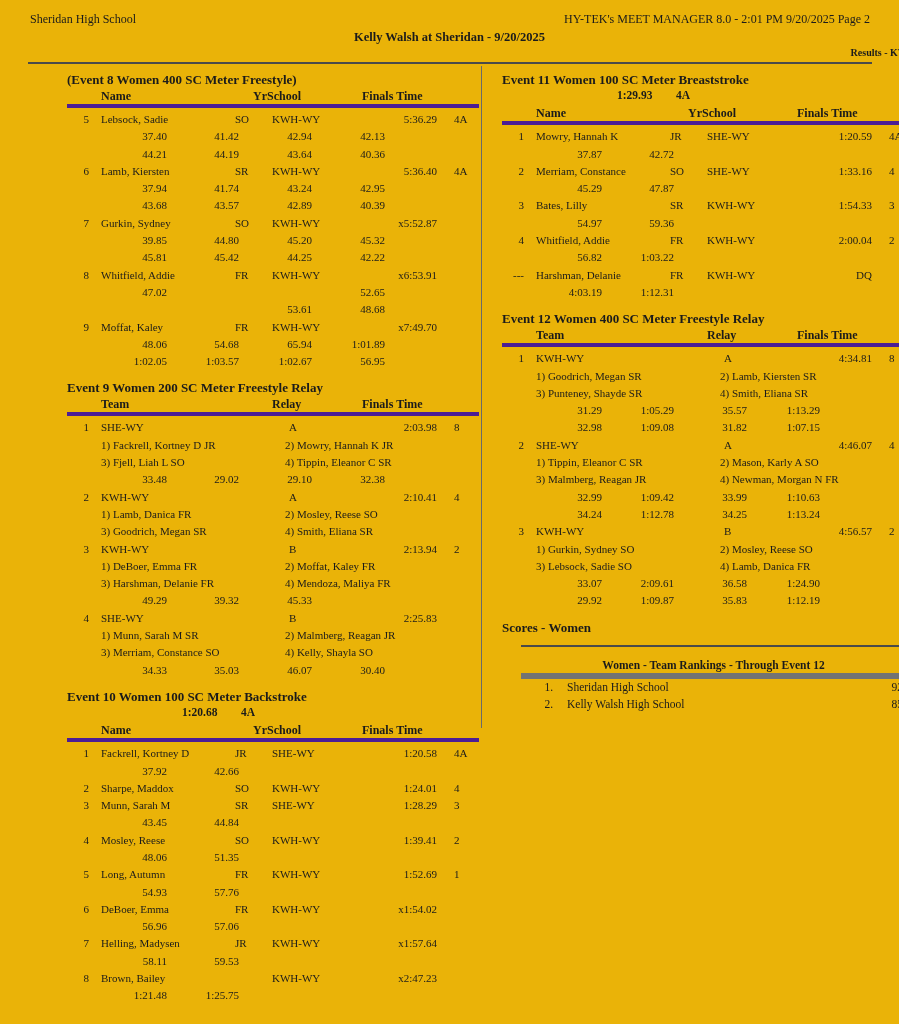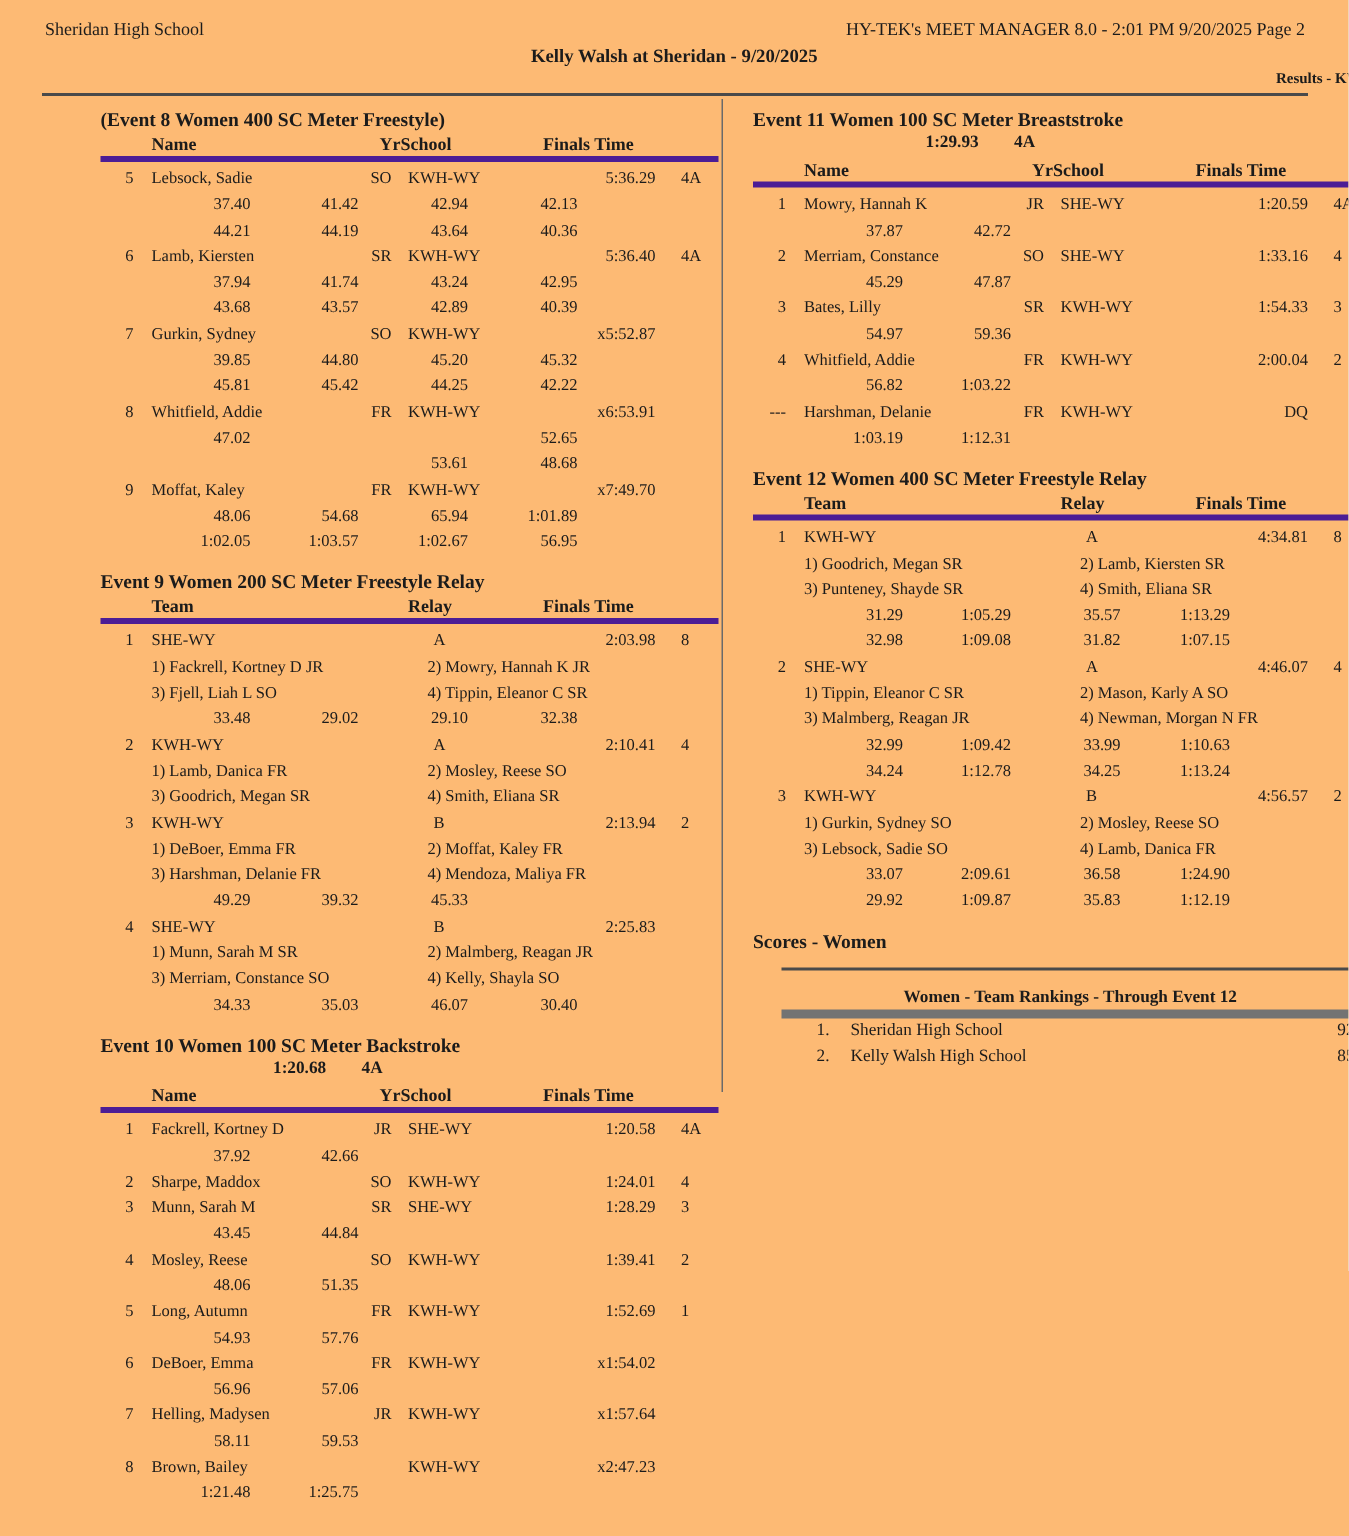--- a/index.html
+++ b/index.html
@@ -1,19 +1,19 @@
 <!DOCTYPE html>
 <html><head>
 <meta charset="utf-8">
 <style>
   html,body{margin:0;padding:0;background:#e8e8e8;}
   .page{
     position:relative;
     width:899px;height:1024px;
-    background:#fdba74;
+    background:#eab308;
     font-family:"Liberation Serif","DejaVu Serif",serif;
     color:#1b1b1b;
     overflow:hidden;
   }
   
   .top-left{position:absolute;left:30px;top:12px;font-size:12px;white-space:nowrap;}
   .top-right{position:absolute;right:29px;top:12px;font-size:12px;white-space:nowrap;}
   .top-title{position:absolute;top:30px;left:0;width:100%;text-align:center;font-weight:bold;font-size:12.5px;}
   .top-sub{position:absolute;top:47px;left:0;width:100%;text-align:right;font-weight:bold;font-size:10px;padding-left:42px;}
   .rule{position:absolute;top:62px;left:28px;right:27px;border-top:2.5px solid #4a4a4a;}
@@ -28,21 +28,21 @@
   .thead{position:relative;height:15px;line-height:14px;border-bottom:4px solid #4c1d95;margin-bottom:3px;font-weight:bold;font-size:12px;width:412px;}
   .row{position:relative;height:17.3px;line-height:17.3px;font-size:11px;width:412px;}
   .row span,.thead span,.qual span{position:absolute;white-space:nowrap;}
   
   .h-name{left:34px;}
   .h-yr{left:186px;}
   .h-relay{left:205px;}
   .h-time{left:295px;}
   .rank{left:0;width:22px;text-align:right;}
   .name{left:34px;}
-  .year{left:168px;width:26px;text-align:right;}
+  .year{left:168px;width:26px;}
   .school{left:205px;}
   .relay-letter{left:222px;}
   .time{left:250px;width:120px;text-align:right;}
   .pts{left:387px;}
   .sw1{left:34px;}
   .sw2{left:218px;}
   .s1{left:40px;width:60px;text-align:right;}
   .s2{left:112px;width:60px;text-align:right;}
   .s3{left:185px;width:60px;text-align:right;}
   .s4{left:258px;width:60px;text-align:right;}
@@ -418,21 +418,21 @@
               <span class="s2">1:03.22</span>
             </div>
             <div class="row">
               <span class="rank">---</span>
               <span class="name">Harshman, Delanie</span>
               <span class="year">FR</span>
               <span class="school">KWH-WY</span>
               <span class="time">DQ</span>
             </div>
             <div class="row">
-              <span class="s1">1:03.19</span>
+              <span class="s1">4:03.19</span>
               <span class="s2">1:12.31</span>
             </div>
           </div>
           <div class="evt">
             <div class="evt-title">Event 12  Women 400 SC Meter Freestyle Relay</div>
             <div class="thead">
               <span class="h-name">Team</span>
               <span class="h-relay">Relay</span>
               <span class="h-time">Finals Time</span>
             </div>

